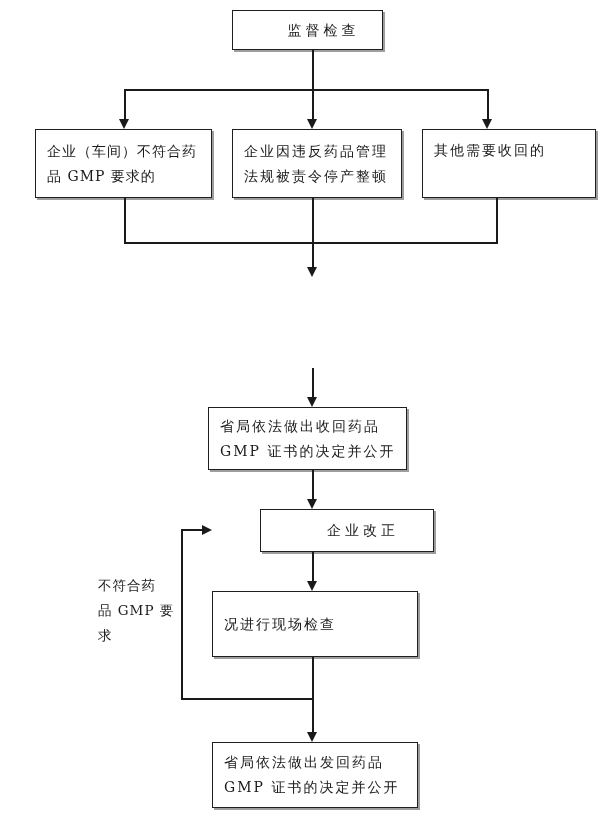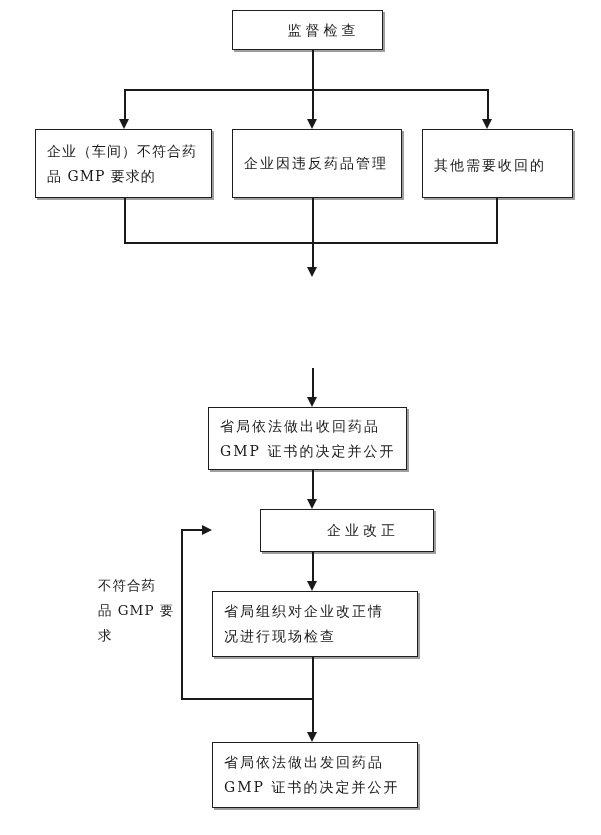--- a/index.html
+++ b/index.html
@@ -83,38 +83,38 @@
     <div class="bl">监督检查</div>
   </div>
 
   <div class="box pad ls1" style="left:35px; top:129px; width:177px; height:69px;">
     <div class="bl">企业（车间）不符合药</div>
     <div class="bl">品 GMP 要求的</div>
   </div>
 
   <div class="box pad ls2" style="left:232px; top:129px; width:170px; height:69px;">
     <div class="bl">企业因违反药品管理</div>
+    <div class="bl">法规被责令停产整顿</div>
   </div>
 
-  <div class="box pad vtop ls2" style="left:422px; top:129px; width:151px; height:69px;justify-content:center;">
+  <div class="box pad vtop ls2" style="left:422px; top:129px; width:174px; height:69px;">
     <div class="bl">其他需要收回的</div>
   </div>
 
 
   <div class="box pad ls2" style="left:208px; top:407px; width:199px; height:63px;">
     <div class="bl">省局依法做出收回药品</div>
     <div class="bl">GMP 证书的决定并公开</div>
   </div>
 
   <div class="box center ls4" style="left:212px; top:509px; width:174px; height:43px;margin-left:48px;">
     <div class="bl">企业改正</div>
   </div>
 
   <div class="box pad ls2" style="left:212px; top:591px; width:206px; height:66px;">
-    <div class="bl">省局组织对企业改正情</div>
     <div class="bl">况进行现场检查</div>
   </div>
 
   <div class="box pad ls2" style="left:212px; top:742px; width:206px; height:66px;">
     <div class="bl">省局依法做出发回药品</div>
     <div class="bl">GMP 证书的决定并公开</div>
   </div>
 
   <div class="edge-label" style="left:98px; top:573px;">
     <div>不符合药</div>

